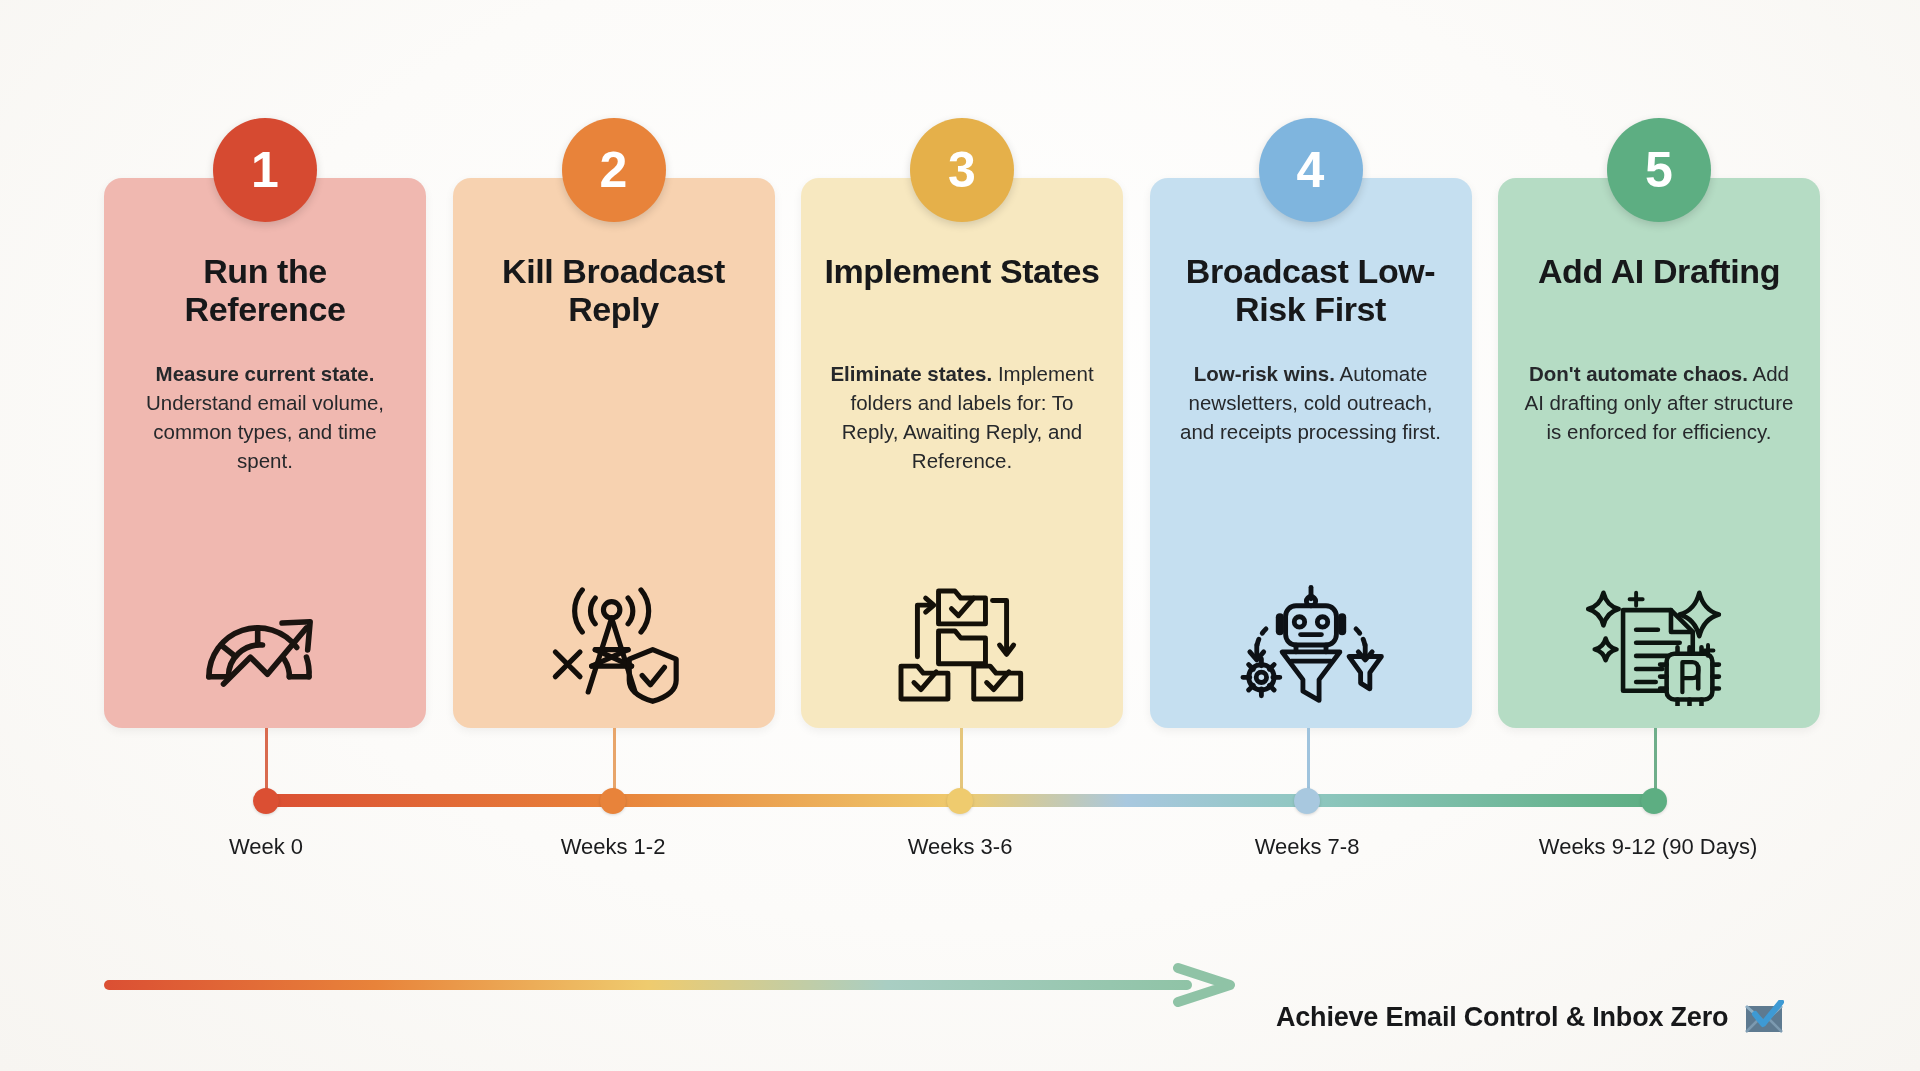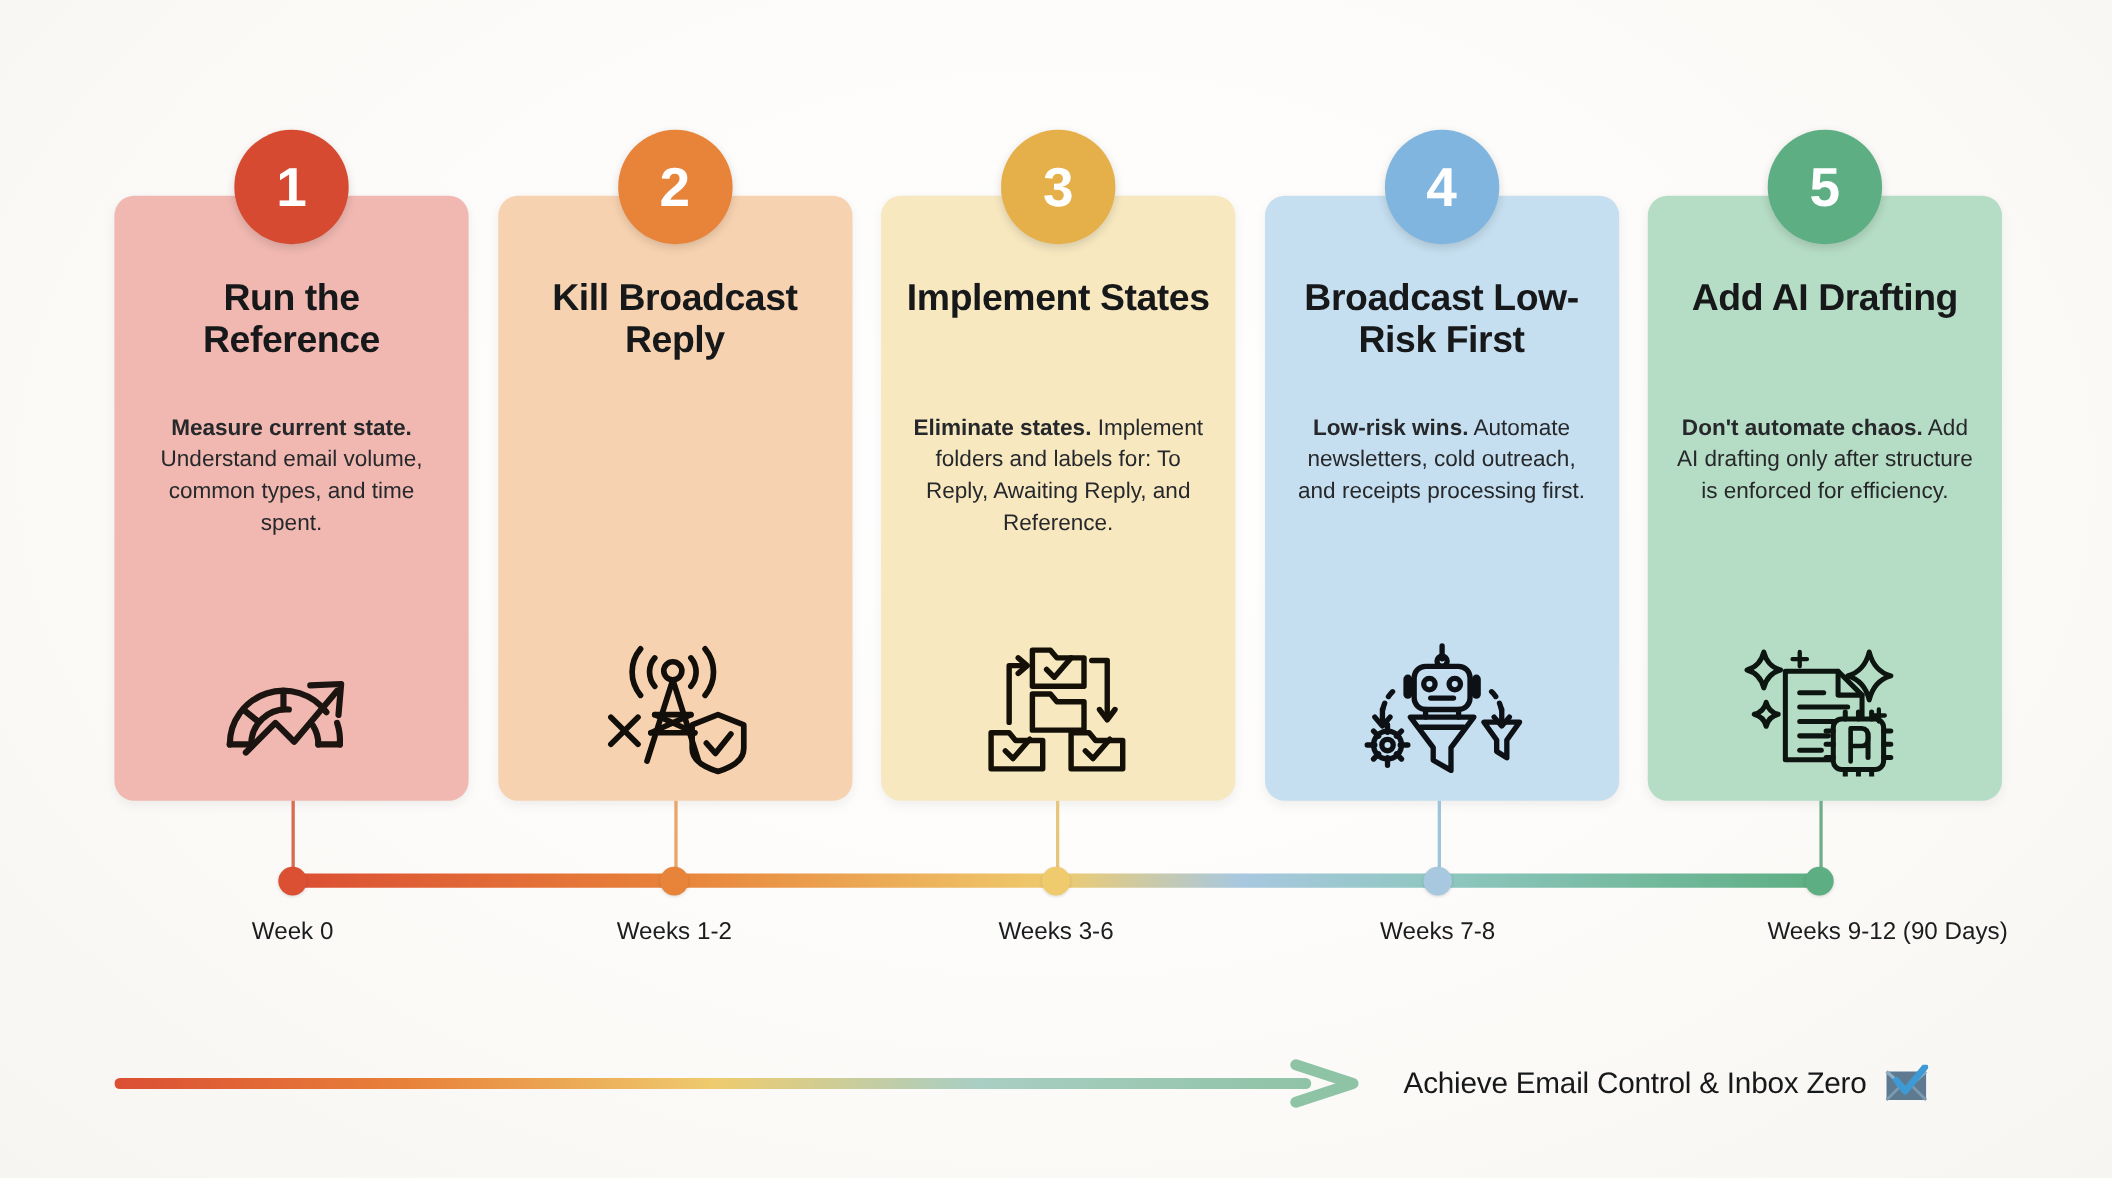--- a/index.html
+++ b/index.html
@@ -58,21 +58,21 @@
   .card-title {
     font-size: 34px;
     font-weight: bold;
     color: #17181A;
     text-align: center;
     line-height: 1.12;
     letter-spacing: -0.4px;
     min-height: 96px;
   }
   .card-body {
-    margin-top: 27px;
+    margin-top: 12px;
     font-size: 20.5px;
     color: #26282B;
     text-align: center;
     line-height: 1.41;
     max-width: 286px;
   }
   .card-body b { font-weight: bold; }
   .card-icon {
     position: absolute;
     bottom: 22px;
@@ -128,27 +128,27 @@
   .footer-arrow {
     position: absolute;
     left: 104px;
     top: 962px;
     width: 1136px;
     height: 46px;
   }
   .footer-text {
     position: absolute;
     left: 1276px;
-    top: 962px;
+    top: 994px;
     height: 46px;
     display: flex;
     align-items: center;
     gap: 16px;
     font-size: 27px;
-    font-weight: normal;
+    font-weight: bold;
     color: #17181A;
     letter-spacing: -0.2px;
     white-space: nowrap;
   }
   .footer-text svg { width: 40px; height: 34px; display:block; }
 </style>
 </head>
 <body>
 
 <div id="root">
@@ -316,21 +316,21 @@
   <div class="node" style="left:266px;background:#DB4F33"></div>
   <div class="node" style="left:613px;background:#E8833A"></div>
   <div class="node" style="left:960px;background:#EFCB6E"></div>
   <div class="node" style="left:1307px;background:#A8C8DF"></div>
   <div class="node" style="left:1654px;background:#5DAE82"></div>
 
   <div class="tick-label" style="left:266px">Week 0</div>
   <div class="tick-label" style="left:613px">Weeks 1-2</div>
   <div class="tick-label" style="left:960px">Weeks 3-6</div>
   <div class="tick-label" style="left:1307px">Weeks 7-8</div>
-  <div class="tick-label" style="left:1716px">Weeks 9-12 (90 Days)</div>
+  <div class="tick-label" style="left:1648px">Weeks 9-12 (90 Days)</div>
 
   <div class="footer-arrow">
     <svg viewBox="0 0 1136 46" preserveAspectRatio="none">
       <defs>
         <linearGradient id="fgrad" x1="0" y1="0" x2="1" y2="0">
           <stop offset="0%" stop-color="#DB4F33"></stop>
           <stop offset="25%" stop-color="#E8833A"></stop>
           <stop offset="50%" stop-color="#EFCB6E"></stop>
           <stop offset="72%" stop-color="#A9CEC3"></stop>
           <stop offset="100%" stop-color="#8FC3A6"></stop>

